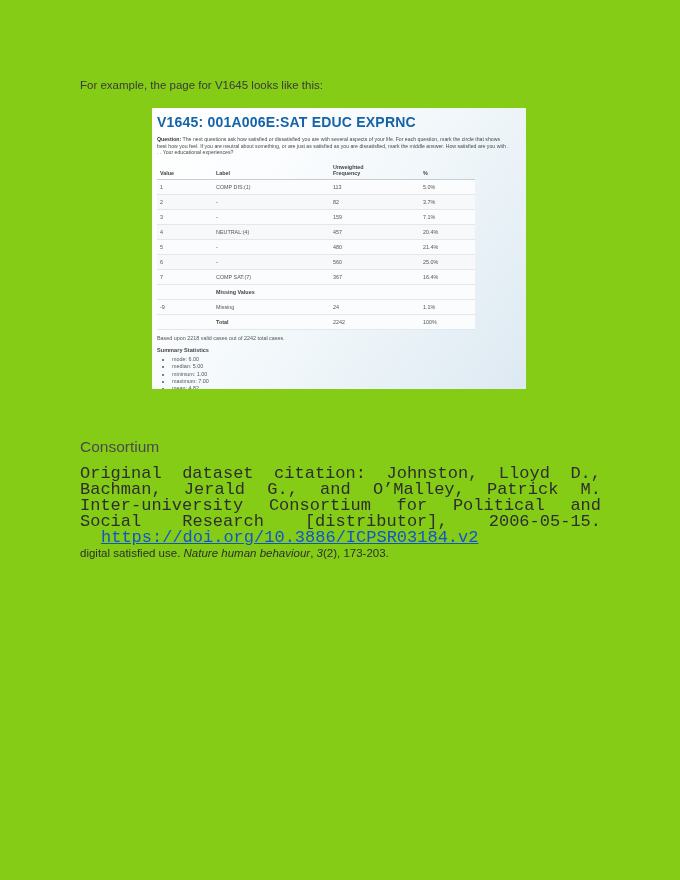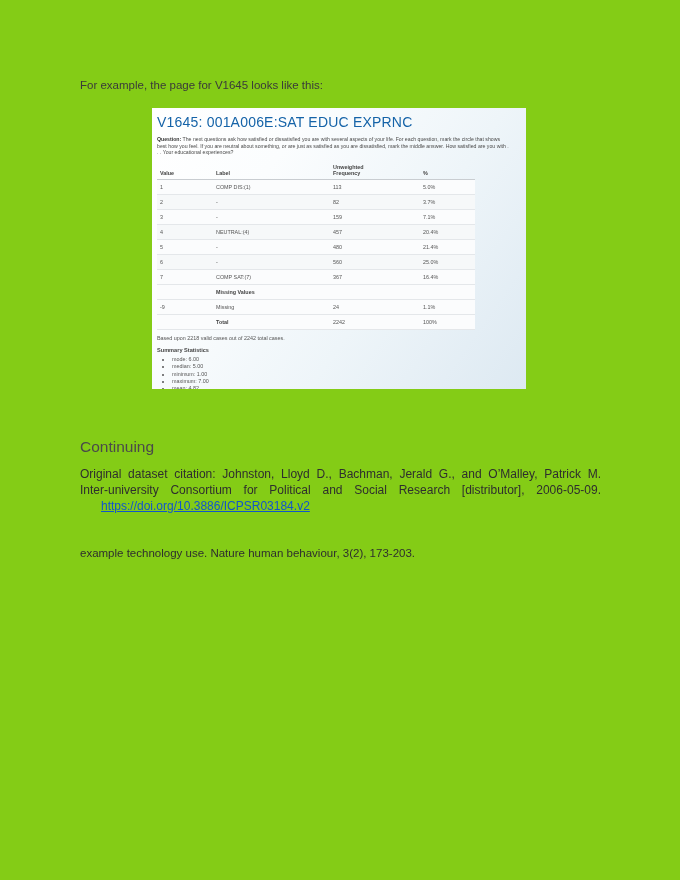--- a/index.html
+++ b/index.html
@@ -11,50 +11,50 @@
     position:absolute; left:80px; top:79px; width:520px;
     font-size:11.5px; color:#3a3a3a;
   }
   
   .shot {
     position:absolute; left:152px; top:108px; width:374px; height:281px;
     background:linear-gradient(125deg,#ffffff 0%,#fbfdfe 28%,#eef5f9 62%,#dde9f2 100%);
     overflow:hidden;
   }
   .shot-inner { padding:6px 0 0 5px; }
-  .cb-title { font-size:14px; font-weight:normal; color:#1563a8; letter-spacing:.2px; }
+  .cb-title { font-size:14px; font-weight:bold; color:#1563a8; letter-spacing:.2px; }
   .cb-question { margin-top:6px; width:352px; font-size:5.2px; line-height:6.6px; color:#4a4a4a; }
   .cb-question b { color:#333; }
   table.cb { margin-top:6px; width:318px; border-collapse:collapse; table-layout:fixed; font-size:5.4px; color:#555; }
   table.cb col.c-val { width:56px; } table.cb col.c-lab { width:117px; }
   table.cb col.c-frq { width:90px; }  table.cb col.c-pct { width:55px; }
   table.cb th { text-align:left; font-weight:bold; color:#444; vertical-align:bottom; padding:2px 0 3px 3px; border-bottom:1px solid #c9cdd1; }
   table.cb th span { display:block; }
   table.cb td { height:12px; padding:1px 0 1px 3px; background:#fbfcfd; border-bottom:1px solid #e4e7ea; }
   table.cb tr.alt td { background:#f6f8f9; }
   table.cb tr.bold-label td.lab { font-weight:bold; color:#444; }
   .cb-note { margin-top:5px; font-size:5.4px; color:#555; }
   .cb-summary-title { margin-top:6px; font-size:5.6px; font-weight:bold; color:#444; }
   ul.cb-stats { margin:3px 0 0 0; padding-left:15px; font-size:5.4px; line-height:7.4px; color:#555; }
   
   .refs-heading {
     position:absolute; left:80px; top:438px;
     font-size:15.5px; color:#4a4a4a;
   }
   .citation {
     position:absolute; left:80px; top:466px; width:521px;
-    font-size:12px; line-height:16px; color:#2e2e2e;
+    font-size:17px; line-height:16px; color:#2e2e2e;font-family:Liberation Mono, monospace;
   }
   .jline { text-align:justify; text-align-last:justify; }
   .doi a { color:#1155cc; text-decoration:underline;padding-left:21px; }
   .adaption {
     position:absolute; left:80px; top:545px; width:521px;
     font-size:11.5px; line-height:16px; color:#2e2e2e;
   }
-  .adaption .it { }
+  .adaption .it { font-style:italic; }
 </style>
 </head>
 <body>
 
 <div class="page">
 
   <div class="intro">For example, the page for V1645 looks like this:</div>
 
   <div class="shot">
     <div class="shot-inner">
@@ -153,25 +153,25 @@
         <li>median: 5.00</li>
         <li>minimum: 1.00</li>
         <li>maximum: 7.00</li>
         <li>mean: 4.82</li>
 
       </ul>
 
     </div>
   </div>
 
-  <div class="refs-heading">Continuing</div>
+  <div class="refs-heading">Consortium</div>
 
   <div class="citation">
     <div class="jline">Original dataset citation: Johnston, Lloyd D., Bachman, Jerald G., and O’Malley, Patrick M.</div>
-    <div class="jline">Inter-university Consortium for Political and Social Research [distributor], 2006-05-09.</div>
+    <div class="jline">Inter-university Consortium for Political and Social Research [distributor], 2006-05-15.</div>
     <div class="doi"><a href="#">https://doi.org/10.3886/ICPSR03184.v2</a></div>
   </div>
 
   <div class="adaption">
-    <div><span>example technology use. </span><span class="it">Nature human behaviour</span><span>, </span><span class="it">3</span><span>(2), 173-203.</span></div>
+    <div><span>digital satisfied use. </span><span class="it">Nature human behaviour</span><span>, </span><span class="it">3</span><span>(2), 173-203.</span></div>
   </div>
 
 </div>
 
 </body></html>

